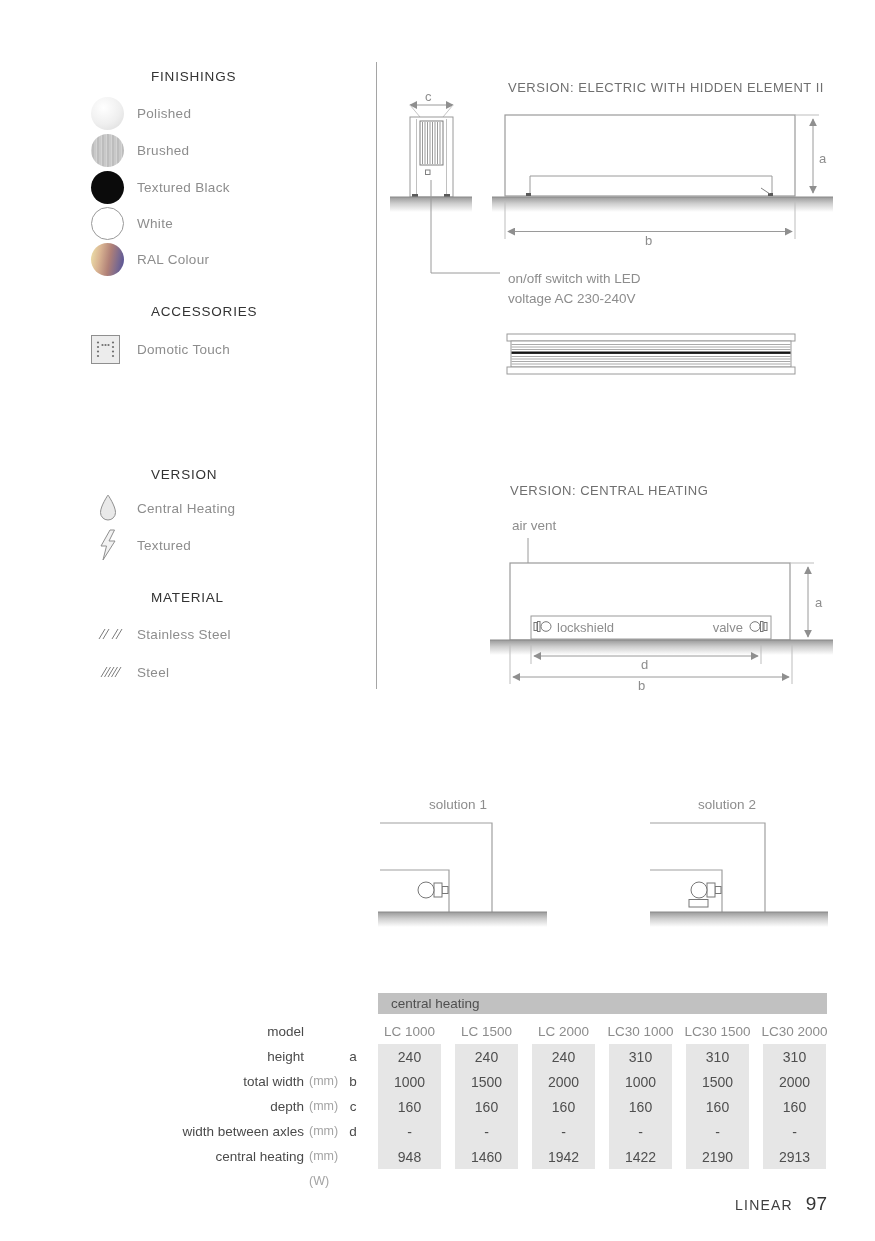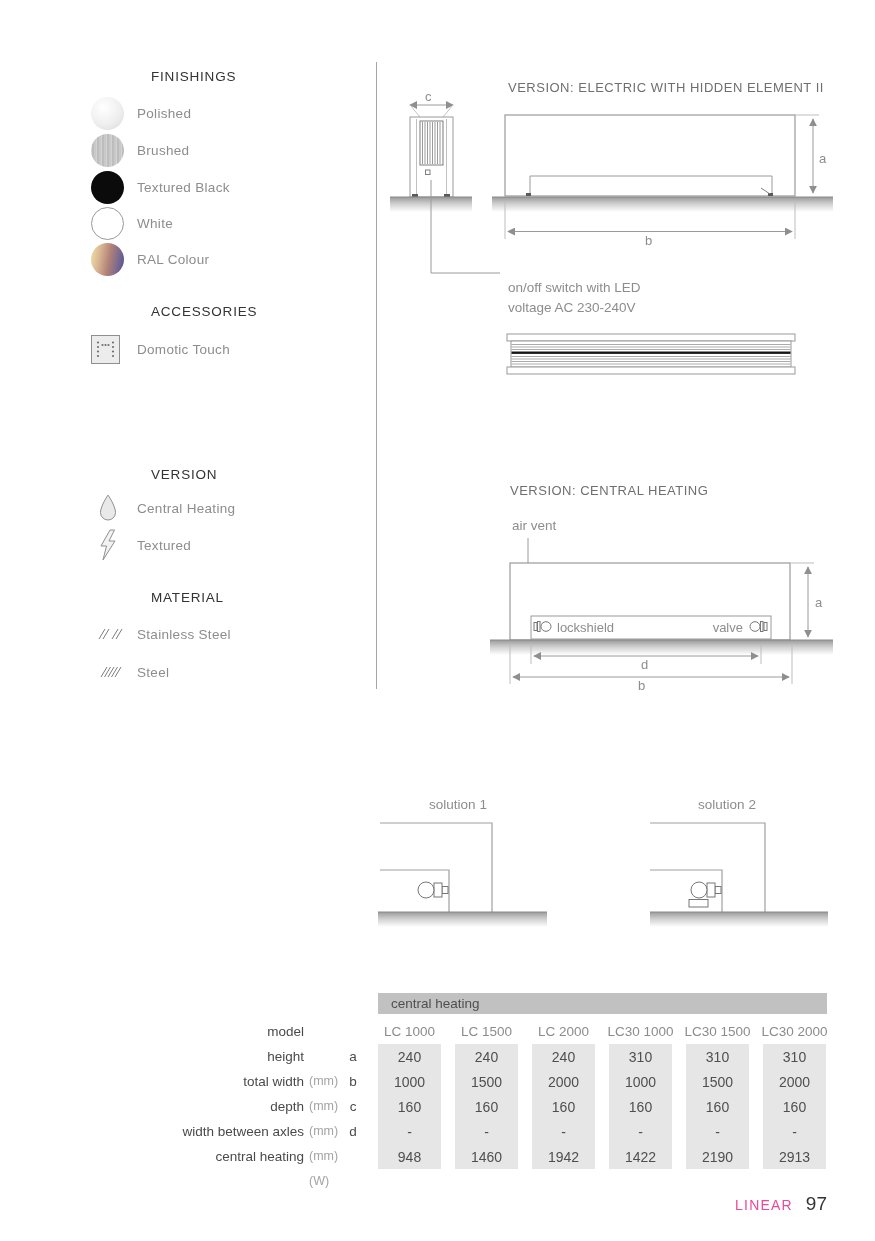--- a/index.html
+++ b/index.html
@@ -33,21 +33,21 @@
   .tbl{position:absolute;left:0;top:1019px;display:grid;
        grid-template-columns:364px repeat(6,63px);column-gap:14px;grid-auto-rows:25px;}
   .tl{display:flex;align-items:center;justify-content:flex-end;}
   .tl .nm{color:#4a4a4a;font-size:13.5px;white-space:nowrap;}
   .tl .un{color:#a4a4a4;font-size:12.5px;width:38px;padding-left:5px;box-sizing:border-box;margin-top:48px;}
   .tl .lt{color:#4a4a4a;font-size:13.5px;width:22px;text-align:center;}
   .tm{display:flex;align-items:center;justify-content:center;font-size:13.5px;color:#8c8c8c;white-space:nowrap;}
   .tc{display:flex;align-items:center;justify-content:center;font-size:14px;color:#4f4f4f;background:#e6e6e6;}
   
   .footer{position:absolute;top:1193px;left:600px;width:227px;text-align:right;}
-  .f-name{color:#ec4899;font-size:14px;letter-spacing:1.2px;}
+  .f-name{color:#404040;font-size:14px;letter-spacing:1.2px;}
   .f-num{color:#333;font-size:19px;margin-left:13px;}
 </style>
 </head>
 <body>
 
 <div class="page">
 
   <svg width="0" height="0">
     <defs>
       <marker id="arr" viewBox="0 0 10 10" refX="9" refY="5" markerWidth="8" markerHeight="8" orient="auto-start-reverse">
@@ -206,21 +206,21 @@
     <line x1="107" y1="113" x2="448" y2="113" stroke="#8a8a8a"></line>
     <line x1="120" y1="118" x2="120" y2="155" stroke="#bdbdbd"></line>
     <line x1="410" y1="118" x2="410" y2="155" stroke="#bdbdbd"></line>
     <line x1="123" y1="147.5" x2="407" y2="147.5" stroke="#9a9a9a" marker-start="url(#arr)" marker-end="url(#arr)"></line>
     <text x="260" y="161">b</text>
   </svg>
 
   <svg style="left:425px;top:178px;" width="90" height="100" viewBox="0 0 90 100">
     <path d="M6,2 L6,95 L75,95" fill="none" stroke="#9a9a9a"></path>
   </svg>
-  <div class="d-text note" style="left:508px;top:278px;">
+  <div class="d-text note" style="left:508px;top:269px;">
     <div>on/off switch with LED</div>
     <div>voltage AC 230-240V</div>
   </div>
 
   <svg style="left:505px;top:330px;" width="292" height="46" viewBox="0 0 292 46">
     <rect x="2" y="4" width="288" height="7" fill="#fff" stroke="#9a9a9a"></rect>
     <rect x="6" y="11" width="280" height="26" fill="#fff" stroke="#9a9a9a"></rect>
     <g stroke="#aaaaaa">
       <line x1="6.5" y1="14.5" x2="285.5" y2="14.5"></line>
       <line x1="6.5" y1="17" x2="285.5" y2="17"></line>

